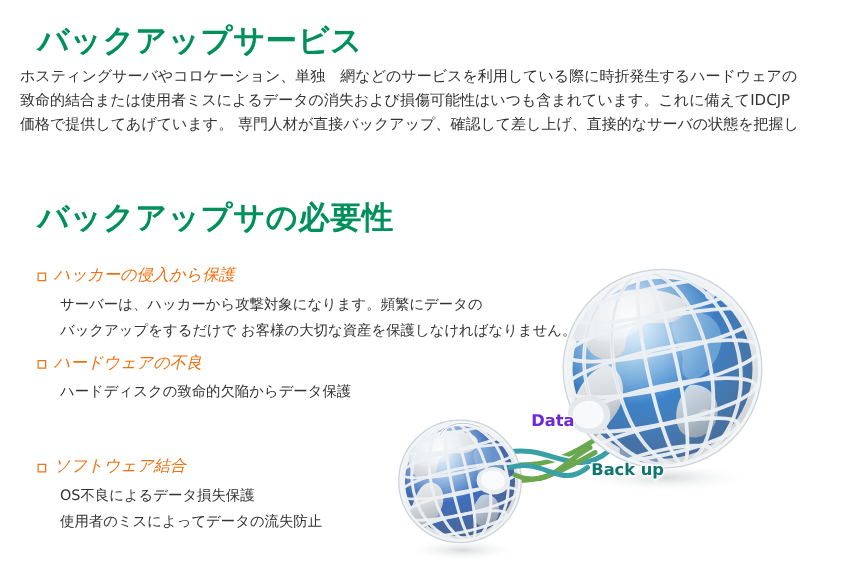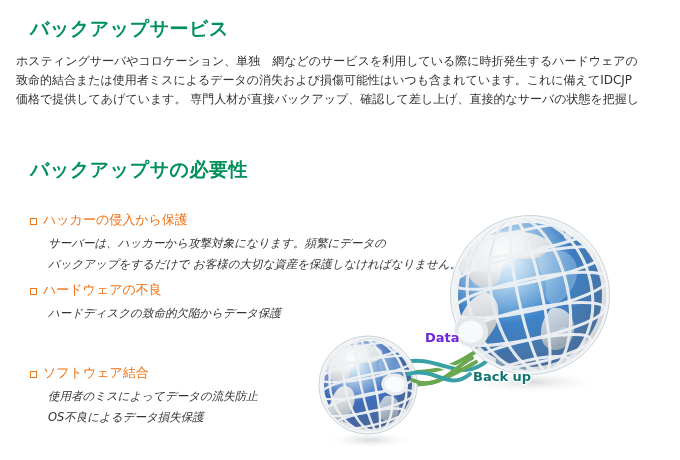--- a/index.html
+++ b/index.html
@@ -20,21 +20,21 @@
     position: absolute;
     left: 0; top: 0;
     width: 680px; height: 460px;
   }
 
   
   .section-title {
     position: absolute;
     left: 30px;
     color: #00905b;
-    font-size: 19px;
+    font-size: 25px;
     font-weight: bold;
     letter-spacing: 0.5px;
     white-space: nowrap;
   }
   #title-main { top: 16px; }
   #title-need { top: 157px; }
 
   
   .intro {
     position: absolute;
@@ -71,25 +71,25 @@
     display: inline-block;
     flex: 0 0 auto;
     position: relative;
     top: 1px;
   }
   .bullet-title {
     color: #f07010;
     font-size: 13px;
     font-weight: normal;
     white-space: nowrap;
+    font-style: italic;
   }
   .bullet-lines {
     margin: 0;
     padding: 0 0 0 18px;
-    font-style: italic;
   }
   .bullet-lines .line {
     font-size: 11.5px;
     line-height: 21px;
     color: #333333;
     white-space: nowrap;
   }
 
   
   .graphic {
@@ -161,22 +161,22 @@
       <div class="line">ハードディスクの致命的欠陥からデータ保護</div>
     </div>
   </div>
 
   <div class="bullet-group" id="group-2">
     <div class="bullet-head">
       <span class="bullet-marker"></span>
       <span class="bullet-title">ソフトウェア結合</span>
     </div>
     <div class="bullet-lines">
+      <div class="line">OS不良によるデータ損失保護</div>
       <div class="line">使用者のミスによってデータの流失防止</div>
-      <div class="line">OS不良によるデータ損失保護</div>
     </div>
   </div>
 
   <div class="graphic">
     <svg width="380" height="260" viewBox="0 0 380 260" xmlns="http://www.w3.org/2000/svg">
       <defs>
         <radialGradient id="oceanBig" cx="38%" cy="32%" r="78%">
           <stop offset="0%" stop-color="#4aa6e8"></stop>
           <stop offset="45%" stop-color="#1a6fc4"></stop>
           <stop offset="100%" stop-color="#0a3f84"></stop>

